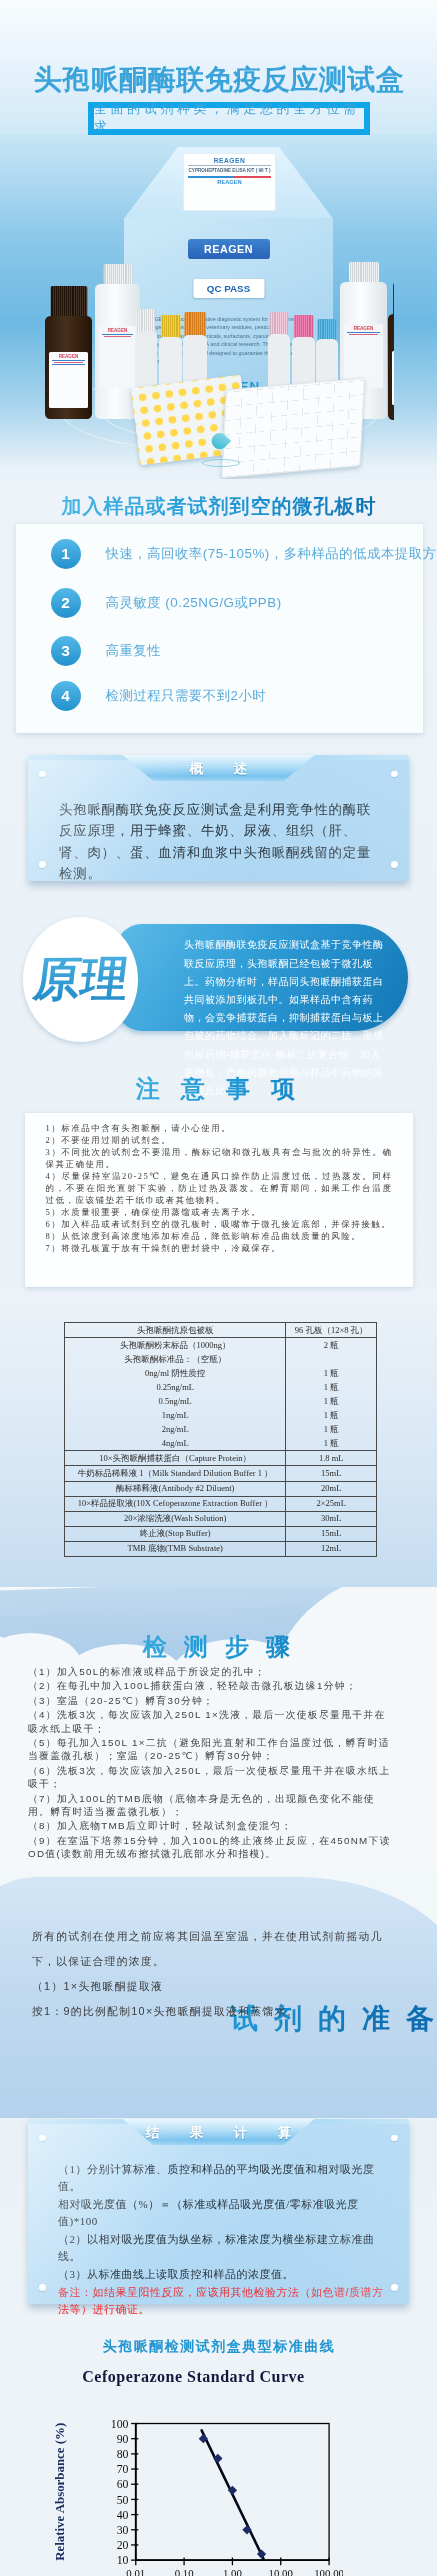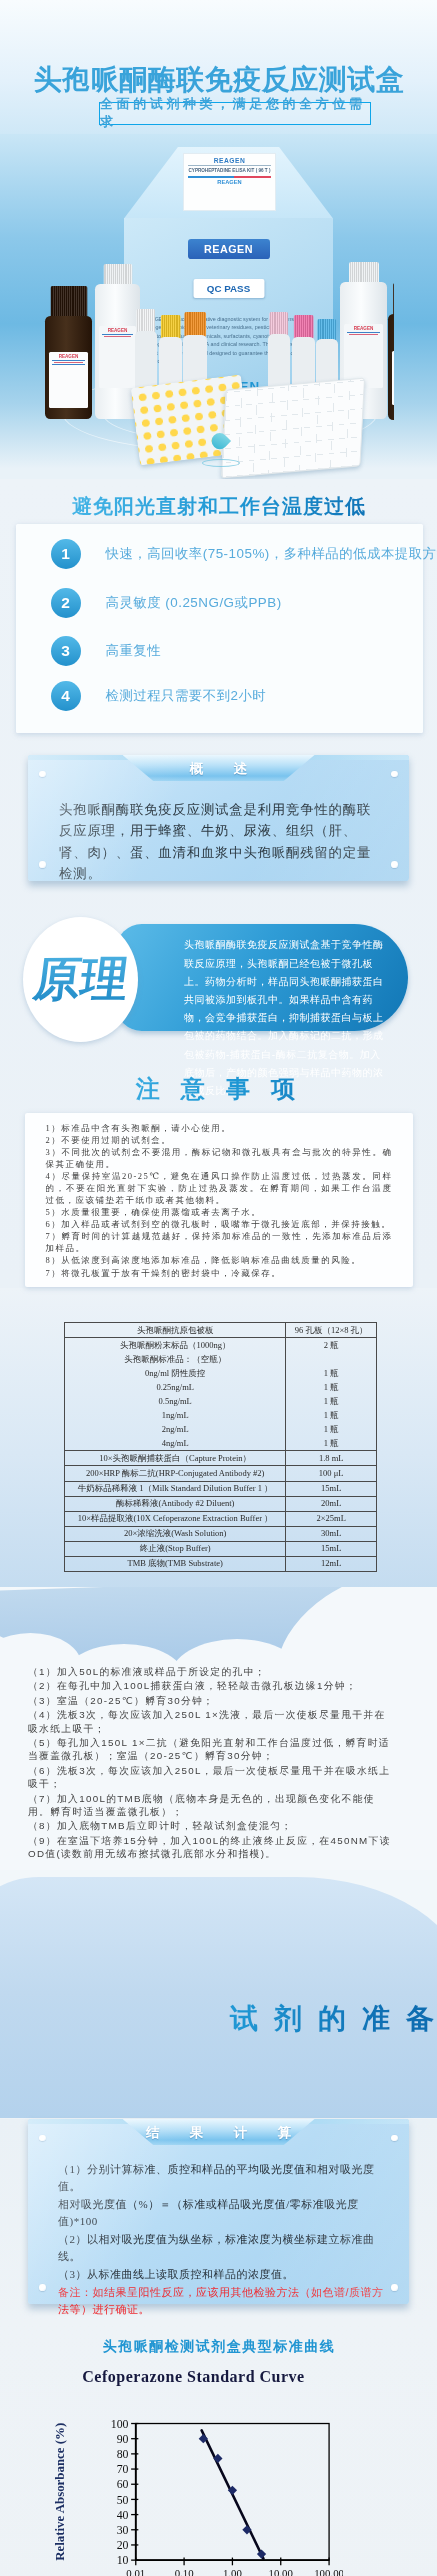--- a/index.html
+++ b/index.html
@@ -13,21 +13,21 @@
   .bg-tableband{top:1288px;left:0;width:438px;height:301px;background:linear-gradient(180deg,#edf3f8 0%,#d9e8f5 55%,#c4dcf0 100%);}
   .bg-wave{top:1587px;left:0;width:438px;height:286px;background:#f4f8fb;overflow:hidden;}
   .wave-blue{position:absolute;top:-4.1px;left:-26px;width:489px;height:82px;background:linear-gradient(180deg,#c0d9ee,#a9cae8);border-radius:0 0 60% 55%/0 0 49px 77px;transform:rotate(-2deg);}
   .wave-white-r{position:absolute;top:-15.5px;right:-77px;width:242px;height:170px;background:#f4f8fb;border-radius:50%;transform:rotate(-18deg);}
   .cloud{position:absolute;background:#f4f8fb;border-radius:50%;}
   .bg-prep{top:1870px;left:0;width:438px;height:248px;background:#f2f7fa;overflow:hidden;}
   .prep-shape{position:absolute;left:-28px;top:7.2px;width:495px;height:258px;background:linear-gradient(180deg,#d4e6f6 0%,#c0d9ef 45%,#b2d1ec 100%);border-radius:67px 170px 0 0/49px 111px 0 0;}
   .bg-bottom{top:2119px;left:0;width:438px;height:509px;background:linear-gradient(180deg,#eaf1f6 0%,#eef3f7 40%,#edf2f6 100%);}
   
   .hero-title{top:61px;left:0;width:438px;text-align:center;font-size:28px;font-weight:bold;color:#39a3da;letter-spacing:0.5px;}
-  .hero-sub{top:102px;left:99px;width:270px;height:20.6px;border:1px solid #0ea5e9;display:flex;align-items:center;justify-content:center;color:#3ea4da;font-size:13px;letter-spacing:3.6px;background:rgba(255,255,255,0.25);font-weight:bold;}
+  .hero-sub{top:102px;left:88px;width:270px;height:20.6px;border:6px solid #0ea5e9;display:flex;align-items:center;justify-content:center;color:#3ea4da;font-size:13px;letter-spacing:3.6px;background:rgba(255,255,255,0.25);}
   
   .photo{top:131px;left:0;width:394px;height:348px;overflow:hidden;}
   .ripple{position:absolute;border:1px solid rgba(255,255,255,.55);border-radius:50%;}
   .boxtop{position:absolute;left:124px;top:15.5px;width:209px;height:72px;background:linear-gradient(180deg,#e3f4fd,#c6e6f8);clip-path:polygon(26% 0,74% 0,100% 100%,0 100%);}
   .boxlabel{position:absolute;left:59px;top:6.2px;width:93px;height:58px;background:#fdfefe;border:0.5px solid #e2ecf2;padding:3.1px 4.1px;box-sizing:border-box;text-align:center;}
   .boxlabel .bl-brand{color:#2d7bc4;font-weight:bold;font-size:6.7px;letter-spacing:0.5px;}
   .boxlabel .bl-line{border-top:0.5px solid #9db6c8;margin:1.5px 0;}
   .boxlabel .bl-main{font-size:4.6px;color:#47637e;font-weight:bold;line-height:1.35;}
   .boxlabel .bl-stripe{height:1.5px;background:linear-gradient(90deg,#2f8fd6 55%,#e0485e 55%);margin-top:2.1px;}
   .boxlabel .bl-foot{font-size:5.7px;font-weight:bold;color:#2f8fd6;margin-top:1px;}
@@ -201,21 +201,21 @@
         <div class="lb-line2"></div>
       </div>
     </div>
 
     <div class="plate" style="left:135px;top:250px;width:111px;height:78px;background-color:#f2f5f6;transform:rotate(-7deg);background-image:radial-gradient(circle,#ffd84d 3.6px,rgba(0,0,0,0) 4.1px);background-size:13.4px 13px;background-position:4.1px 4.1px;box-shadow:0 2.1px 4.1px rgba(60,110,150,.3);"></div>
     <div class="plate" style="left:223px;top:253px;width:138px;height:86px;background-color:#fbfcfd;border:0.5px solid #e1e7ea;transform:rotate(-5deg) skewX(-8deg);background-image:repeating-linear-gradient(0deg,#e2e8ec 0 0.5px,rgba(0,0,0,0) 0.5px 14px),repeating-linear-gradient(90deg,#e2e8ec 0 0.5px,rgba(0,0,0,0) 0.5px 15.5px);box-shadow:0 2.1px 4.1px rgba(60,110,150,.3);"></div>
     <div class="drop"></div>
     <div class="drop-ripple"></div>
   </div>
 
-  <div class="abs sec-title features-title">避免阳光直射和工作台温度过低</div>
+  <div class="abs sec-title features-title">加入样品或者试剂到空的微孔板时</div>
   <div class="abs features-card">
     <div id="features-list">
         <div class="feat-row" style="top: 14.4px;">
           <span class="feat-num">1</span>
           <span class="feat-text">快速，高回收率(75-105%)，多种样品的低成本提取方法</span>
         </div>
         <div class="feat-row" style="top: 63px;">
           <span class="feat-num">2</span>
           <span class="feat-text">高灵敏度 (0.25NG/G或PPB)</span>
         </div>
@@ -250,21 +250,20 @@
 
   <div class="abs sec-title notes-title">注 意 事 项</div>
   <div class="abs notes-card">
     <div id="notes-list">
         <p class="note-line">1）标准品中含有头孢哌酮，请小心使用。</p>
         <p class="note-line">2）不要使用过期的试剂盒。</p>
         <p class="note-line">3）不同批次的试剂盒不要混用，酶标记物和微孔板具有盒与批次的特异性。确保其正确使用。</p>
         <p class="note-line">4）尽量保持室温20-25℃，避免在通风口操作防止温度过低，过热蒸发。同样的，不要在阳光直射下实验，防止过热及蒸发。在孵育期间，如果工作台温度过低，应该铺垫若干纸巾或者其他物料。</p>
         <p class="note-line">5）水质量很重要，确保使用蒸馏或者去离子水。</p>
         <p class="note-line">6）加入样品或者试剂到空的微孔板时，吸嘴靠于微孔接近底部，并保持接触。</p>
-        <p class="note-line">7）孵育时间的计算越规范越好，保持添加标准品的一致性，先添加标准品后添加样品。</p>
         <p class="note-line">8）从低浓度到高浓度地添加标准品，降低影响标准品曲线质量的风险。</p>
         <p class="note-line">7）将微孔板置于放有干燥剂的密封袋中，冷藏保存。</p>
       </div>
   </div>
 
   <table class="abs comp-table">
     <tbody id="comp-tbody">
         <tr class="hb">
           <td class="c1">头孢哌酮抗原包被板</td>
           <td class="c2">96 孔板（12×8 孔）</td>
@@ -299,24 +298,20 @@
         </tr>
         <tr class="hb">
           <td class="c1">4ng/mL</td>
           <td class="c2">1 瓶</td>
         </tr>
         <tr class="hb">
           <td class="c1">10×头孢哌酮捕获蛋白（Capture Protein）</td>
           <td class="c2">1.8 mL</td>
         </tr>
         <tr class="hb">
-          <td class="c1">200×HRP 酶标二抗(HRP-Conjugated Antibody #2)</td>
-          <td class="c2">100 μL</td>
-        </tr>
-        <tr class="hb">
           <td class="c1">牛奶标品稀释液 1（Milk Standard Dilution Buffer 1 ）</td>
           <td class="c2">15mL</td>
         </tr>
         <tr class="hb">
           <td class="c1">酶标稀释液(Antibody #2 Diluent)</td>
           <td class="c2">20mL</td>
         </tr>
         <tr class="hb">
           <td class="c1">10×样品提取液(10X Cefoperazone Extraction Buffer ）</td>
           <td class="c2">2×25mL</td>
@@ -329,33 +324,39 @@
           <td class="c1">终止液(Stop Buffer)</td>
           <td class="c2">15mL</td>
         </tr>
         <tr>
           <td class="c1">TMB 底物(TMB Substrate)</td>
           <td class="c2">12mL</td>
         </tr>
       </tbody>
   </table>
 
+  <div class="abs sec-title steps-title">检 测 步 骤</div>
   <div class="abs steps-list" id="steps-list">
       <p class="step-line">（1）加入50L的标准液或样品于所设定的孔中；</p>
       <p class="step-line">（2）在每孔中加入100L捕获蛋白液，轻轻敲击微孔板边缘1分钟；</p>
       <p class="step-line">（3）室温（20-25℃）孵育30分钟；</p>
       <p class="step-line">（4）洗板3次，每次应该加入250L 1×洗液，最后一次使板尽量甩干并在吸水纸上吸干；</p>
       <p class="step-line">（5）每孔加入150L 1×二抗（避免阳光直射和工作台温度过低，孵育时适当覆盖微孔板）；室温（20-25℃）孵育30分钟；</p>
       <p class="step-line">（6）洗板3次，每次应该加入250L，最后一次使板尽量甩干并在吸水纸上吸干；</p>
       <p class="step-line">（7）加入100L的TMB底物（底物本身是无色的，出现颜色变化不能使用。孵育时适当覆盖微孔板）；</p>
       <p class="step-line">（8）加入底物TMB后立即计时，轻敲试剂盒使混匀；</p>
       <p class="step-line">（9）在室温下培养15分钟，加入100L的终止液终止反应，在450NM下读OD值(读数前用无绒布擦拭微孔底部水分和指模)。</p>
     </div>
 
   <div class="abs sec-title prep-title">试 剂 的 准 备</div>
+  <div class="abs prep-list" id="prep-list">
+      <p class="prep-line">所有的试剂在使用之前应将其回温至室温，并在使用试剂前摇动几下，以保证合理的浓度。</p>
+      <p class="prep-line">（1）1×头孢哌酮提取液</p>
+      <p class="prep-line">按1：9的比例配制10×头孢哌酮提取液和蒸馏水。</p>
+    </div>
 
   <div class="abs bluecard results-card">
     <div class="card-topline"></div>
     <div class="ribbon">结 果 计 算</div>
     <div class="screw" style="left:11.3px;top:15.5px;"></div>
     <div class="screw" style="right:11.3px;top:15.5px;"></div>
     <div class="screw" style="left:11.3px;bottom:13.4px;"></div>
     <div class="screw" style="right:11.3px;bottom:13.4px;"></div>
     <div class="res-body" id="results-body">
         <p class="res-line">（1）分别计算标准、质控和样品的平均吸光度值和相对吸光度值。</p>

